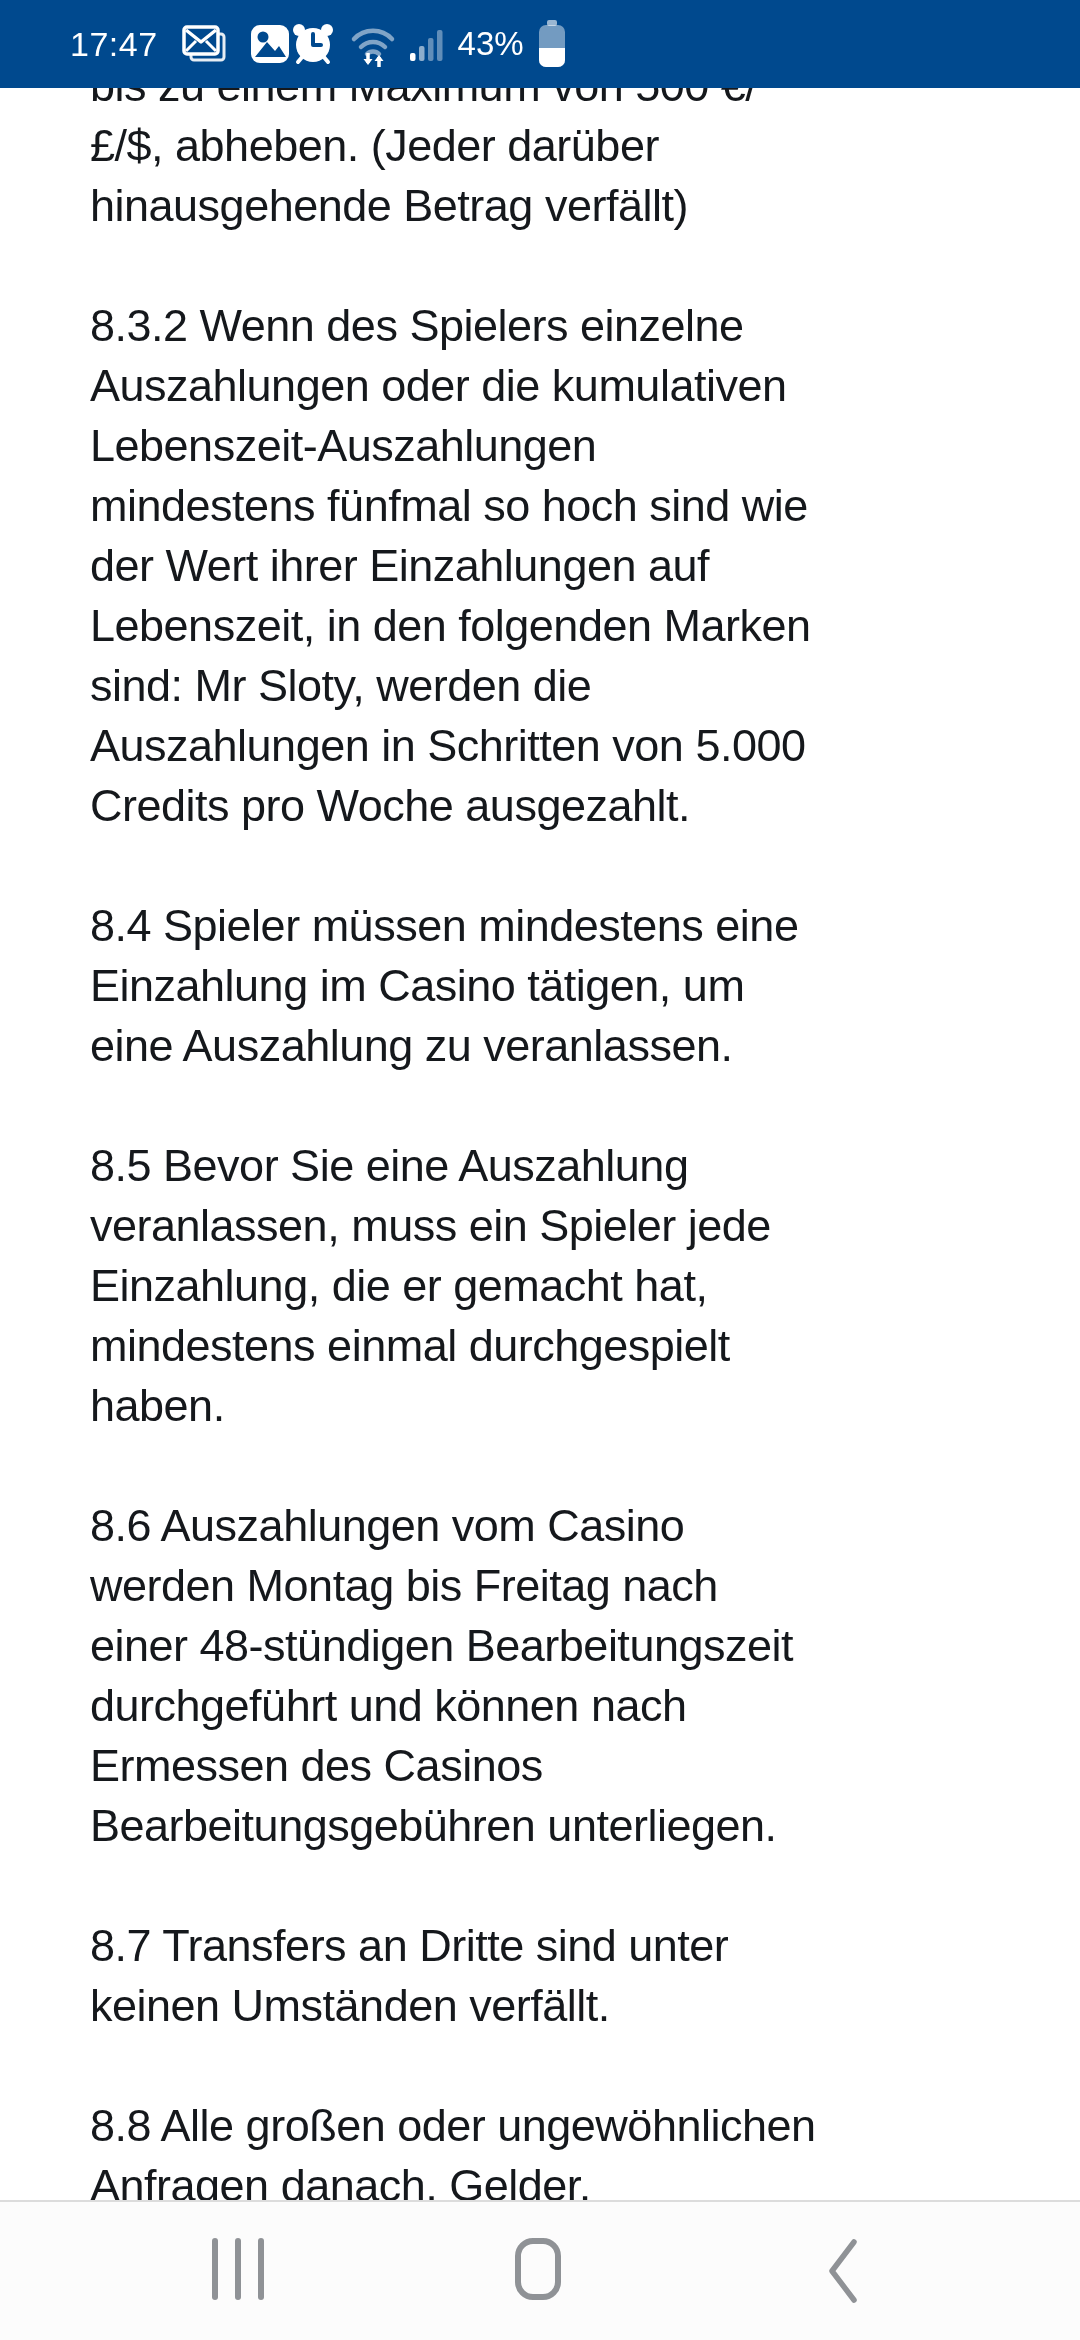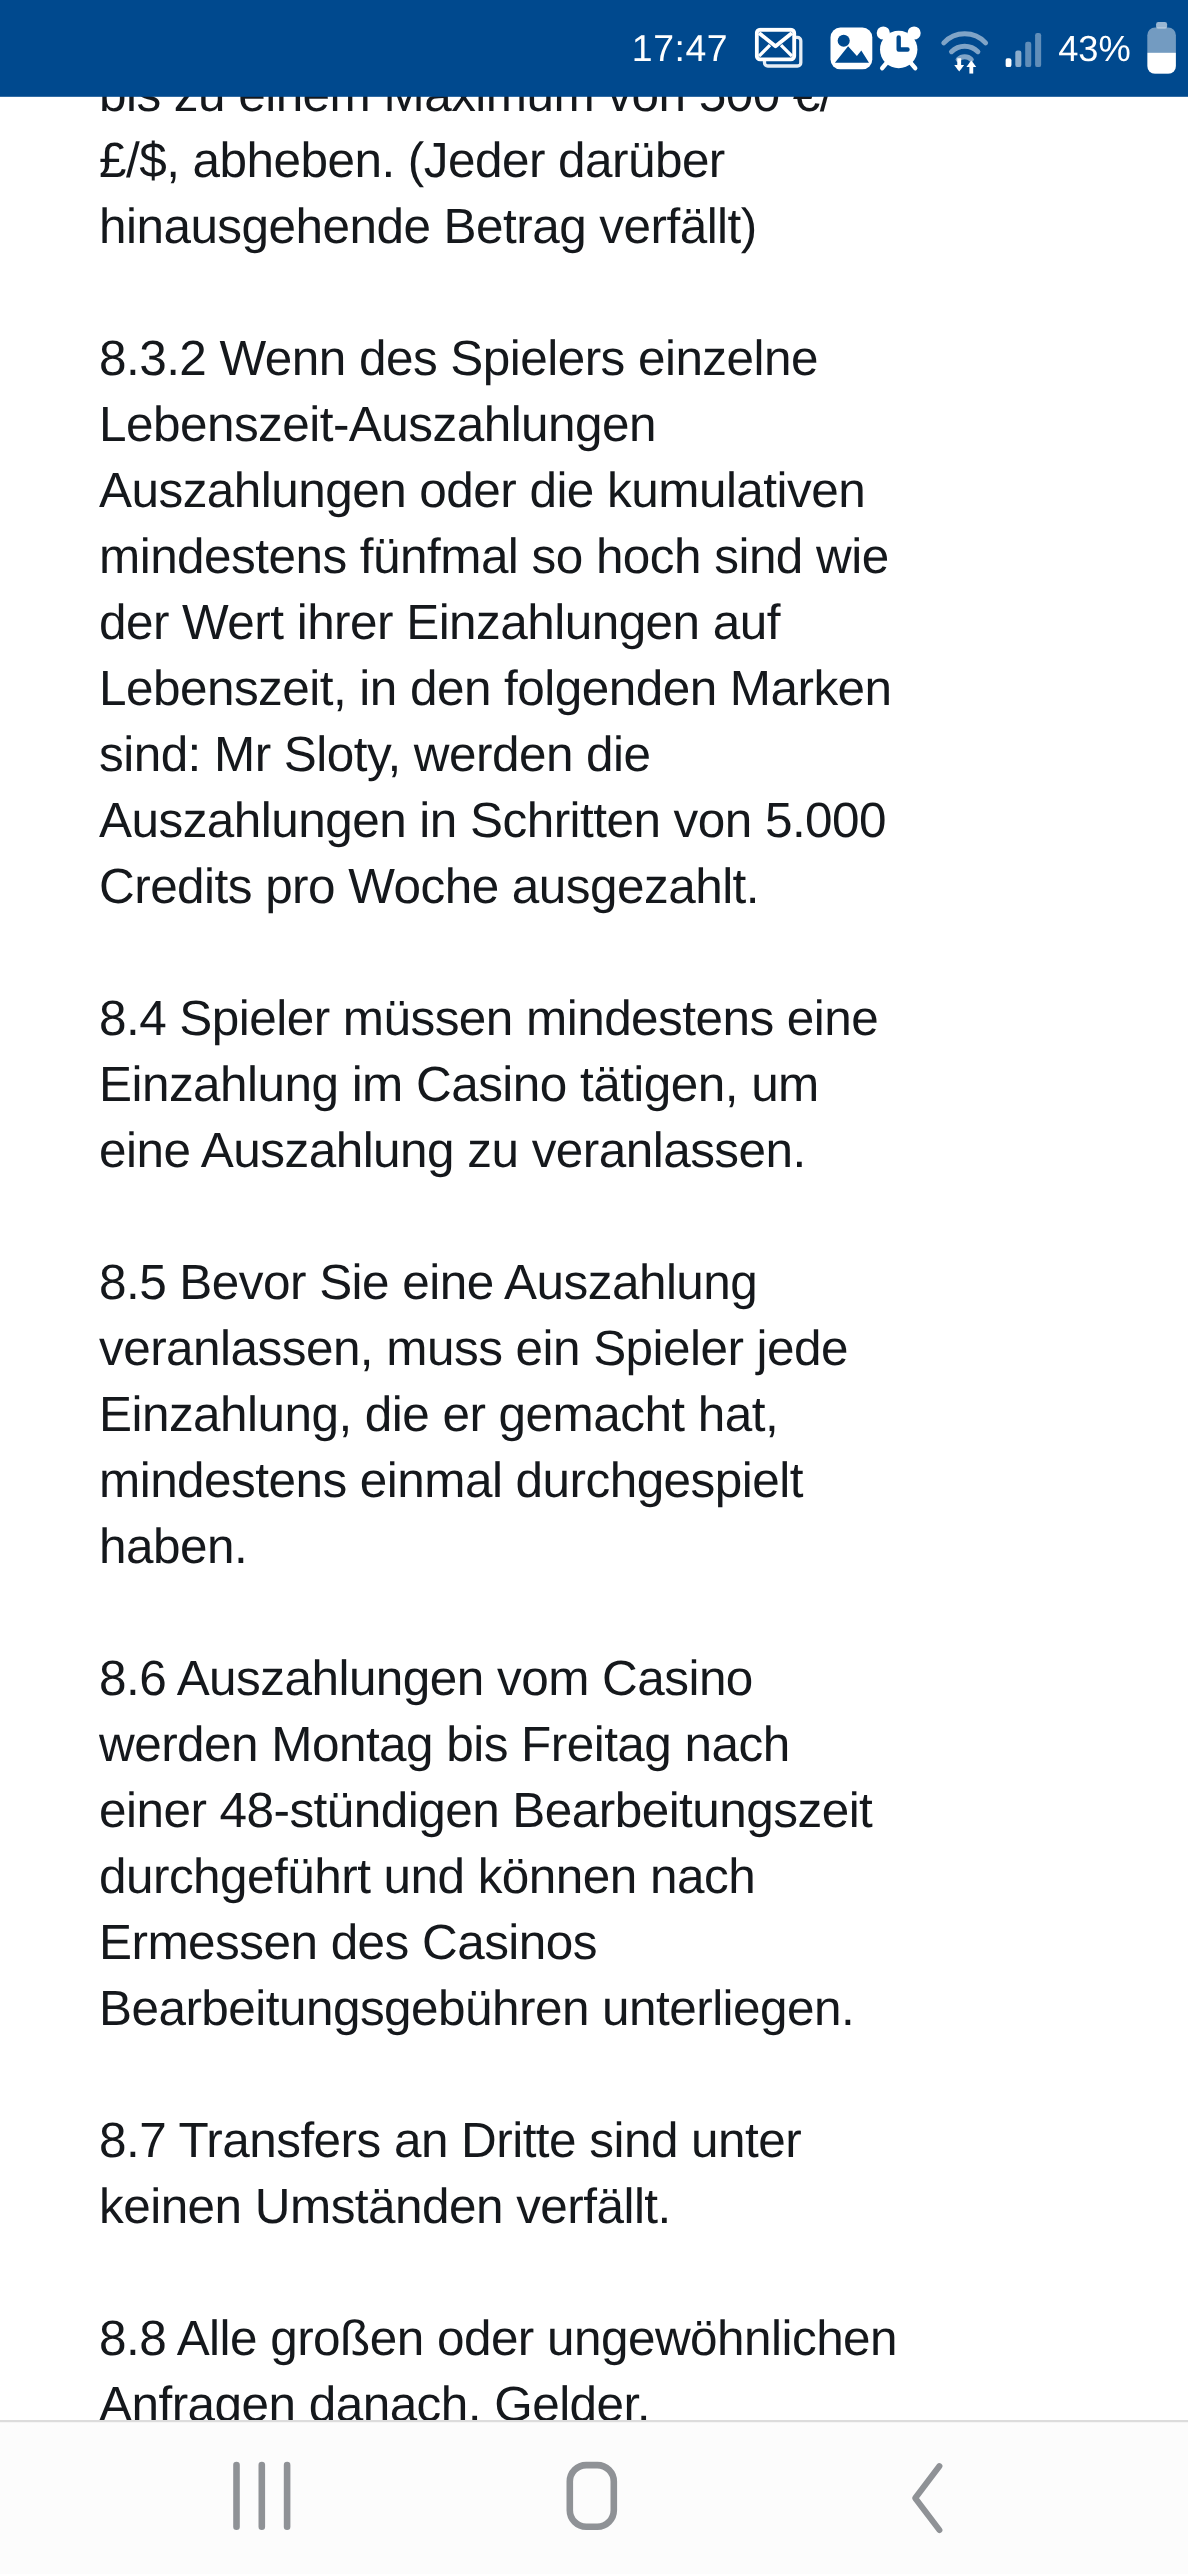--- a/index.html
+++ b/index.html
@@ -11,21 +11,21 @@
   html,body{margin:0;padding:0;background:#e9e9e9;}
   .screen{
     position:relative;width:1080px;height:2340px;margin:0 auto;
     background:#ffffff;overflow:hidden;
     font-family:"Liberation Sans", sans-serif;
   }
   
   .status-bar{
     position:absolute;top:0;left:0;right:0;height:88px;
     background:var(--blue);color:#fff;z-index:10;
-    display:flex;align-items:center;justify-content:flex-end;
+    display:flex;align-items:center;justify-content:flex-start;
     padding:0 8px 0 70px;box-sizing:border-box;
   }
   .sb-left,.sb-right{display:flex;align-items:center;}
   .sb-left{gap:24px;}
   .sb-right{gap:12px;}
   .sb-time{font-size:34px;font-weight:500;letter-spacing:0.5px;}
   .sb-pct{font-size:33px;font-weight:400;}
   .sb-icon{display:block;}
   
   .doc{
@@ -115,22 +115,22 @@
   </div>
 
   <div class="doc">
       <div class="paragraph">
         <div class="line">bis zu einem Maximum von 500 €/</div>
         <div class="line">£/$, abheben. (Jeder darüber</div>
         <div class="line">hinausgehende Betrag verfällt)</div>
       </div>
       <div class="paragraph">
         <div class="line">8.3.2 Wenn des Spielers einzelne</div>
+        <div class="line">Auszahlungen oder die kumulativen</div>
         <div class="line">Lebenszeit-Auszahlungen</div>
-        <div class="line">Auszahlungen oder die kumulativen</div>
         <div class="line">mindestens fünfmal so hoch sind wie</div>
         <div class="line">der Wert ihrer Einzahlungen auf</div>
         <div class="line">Lebenszeit, in den folgenden Marken</div>
         <div class="line">sind: Mr Sloty, werden die</div>
         <div class="line">Auszahlungen in Schritten von 5.000</div>
         <div class="line">Credits pro Woche ausgezahlt.</div>
       </div>
       <div class="paragraph">
         <div class="line">8.4 Spieler müssen mindestens eine</div>
         <div class="line">Einzahlung im Casino tätigen, um</div>

